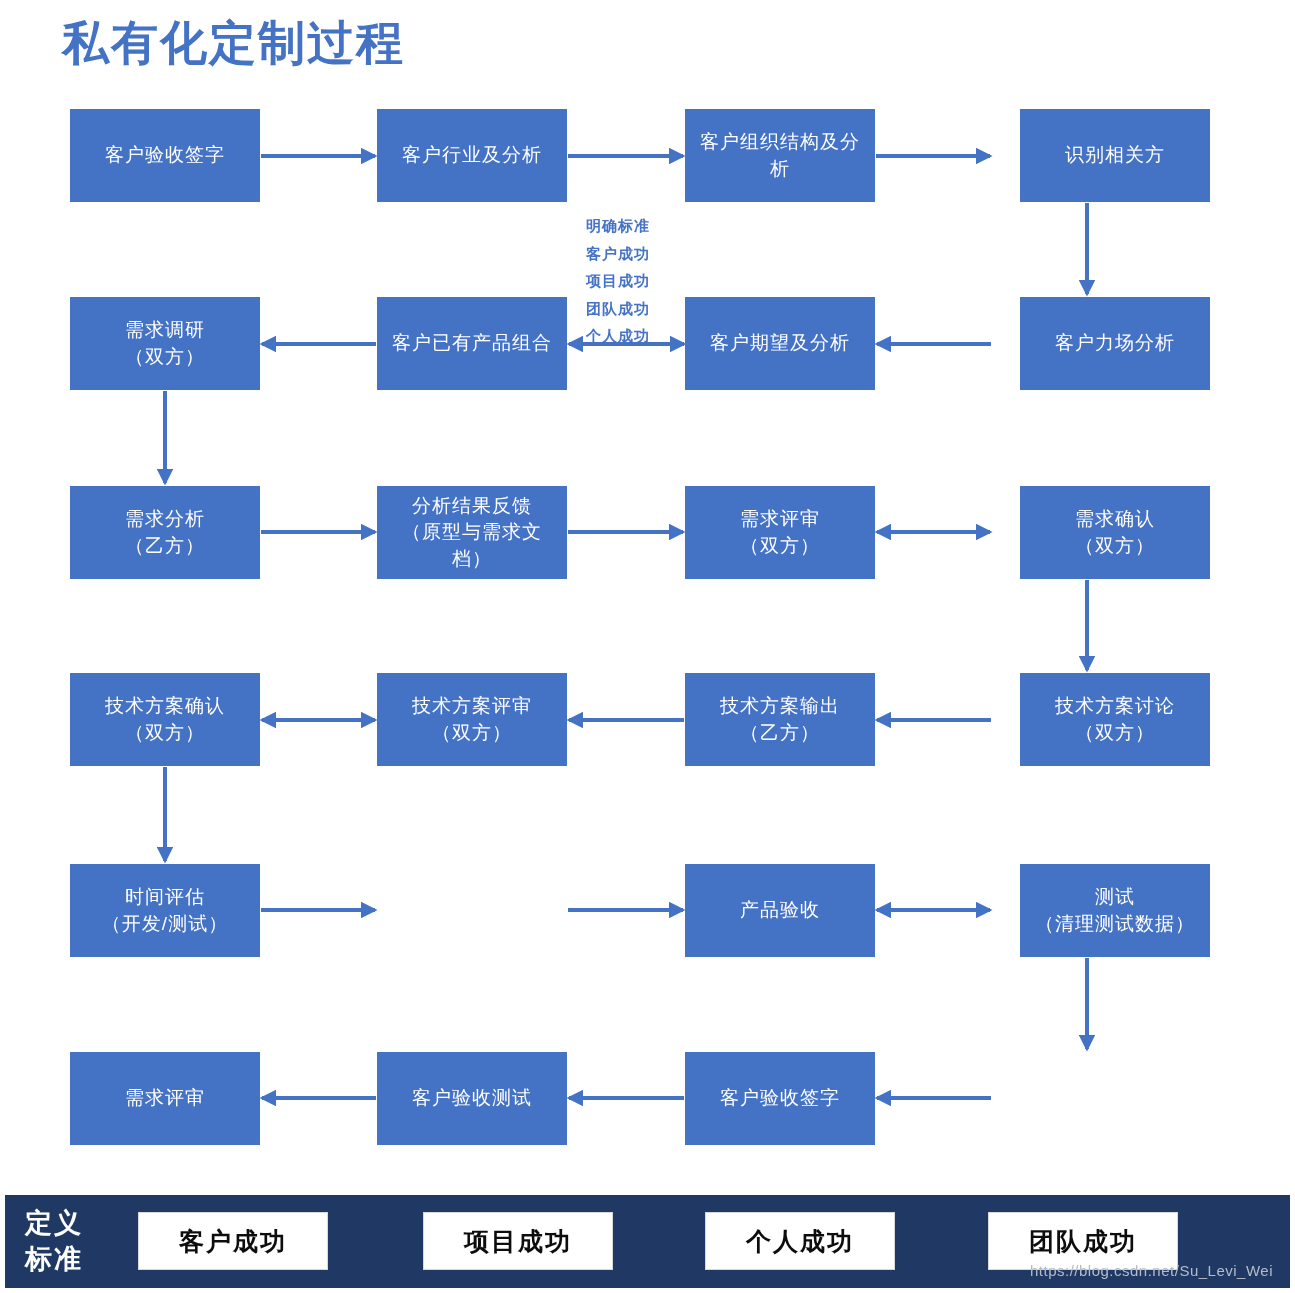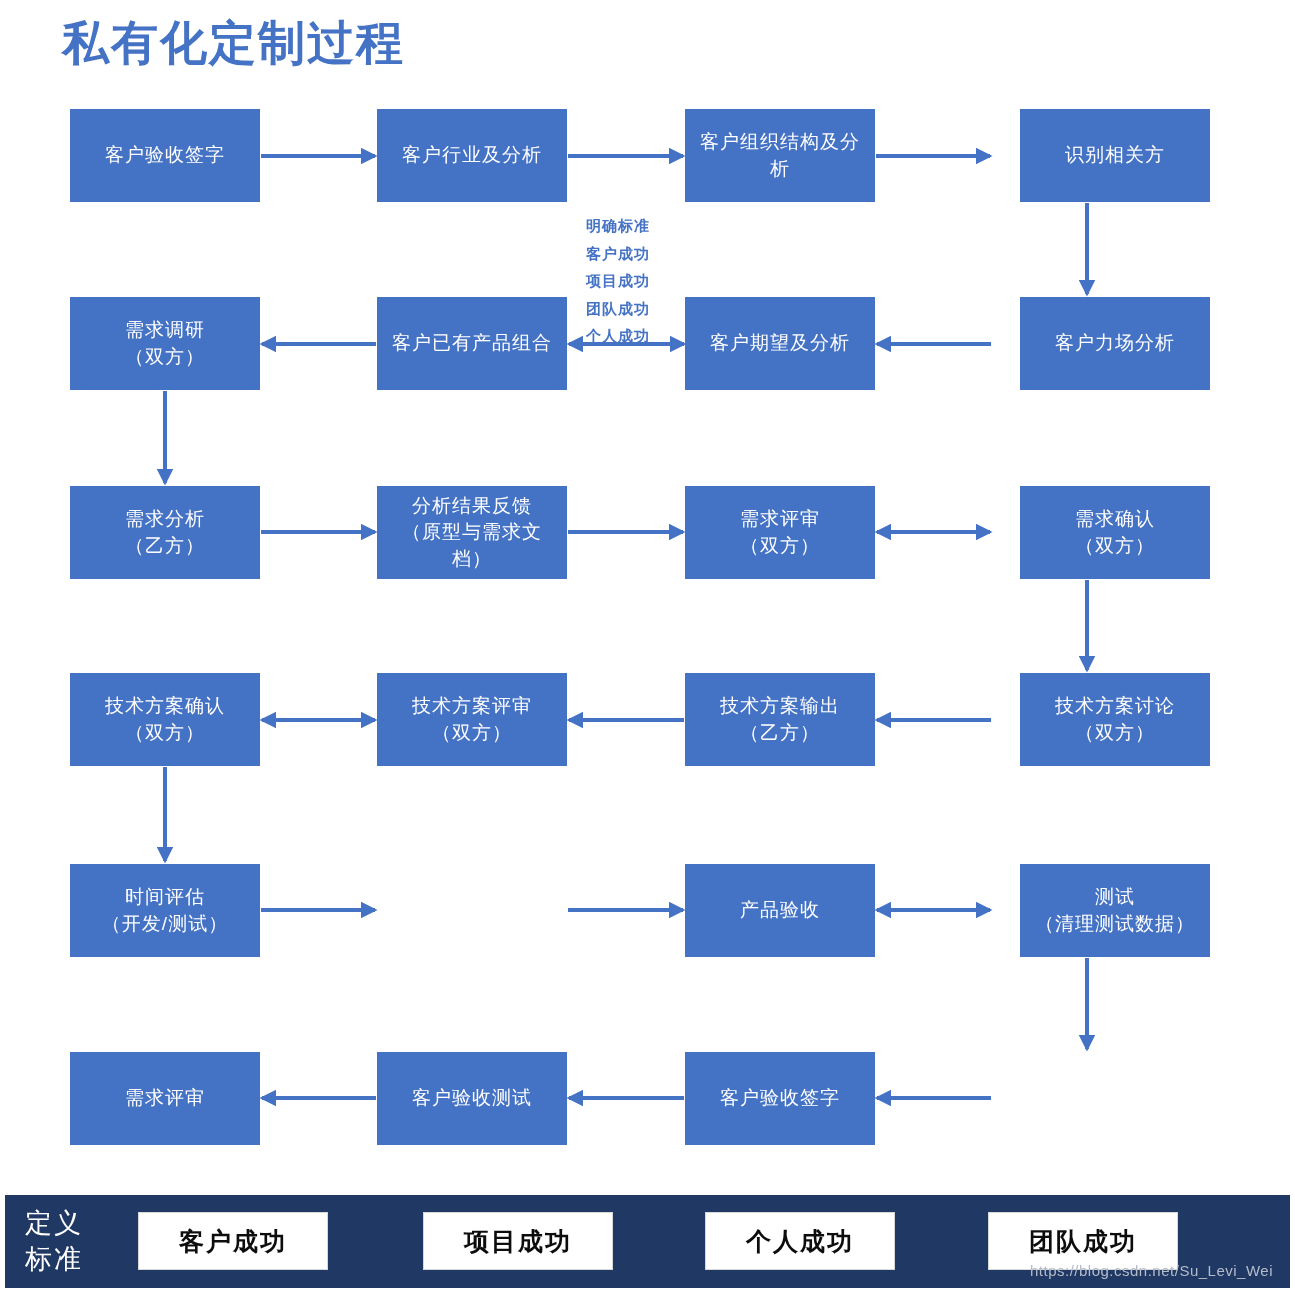--- a/index.html
+++ b/index.html
@@ -36,21 +36,21 @@
     position:absolute;left:586px;top:212px;
     color:var(--node-color);font-size:15px;font-weight:600;
     line-height:27.5px;letter-spacing:1px;white-space:pre-line;
   }
   .footer-bar{
     position:absolute;left:5px;top:1195px;width:1285px;height:93px;
     background:var(--bar-color);
   }
   .footer-label{
     position:absolute;left:20px;top:10px;
-    color:#ffffff;font-size:27px;font-weight:400;
+    color:#ffffff;font-size:27px;font-weight:700;
     line-height:36px;letter-spacing:2px;white-space:pre-line;
   }
   .footer-box{
     position:absolute;top:17px;width:190px;height:58px;
     background:#ffffff;border:1px solid #d8d8d8;
     display:flex;align-items:center;justify-content:center;
     color:#0d0d0d;font-size:25px;font-weight:600;letter-spacing:2px;
   }
   .fb0{left:133px}.fb1{left:418px}.fb2{left:700px}.fb3{left:983px}
   .watermark{

